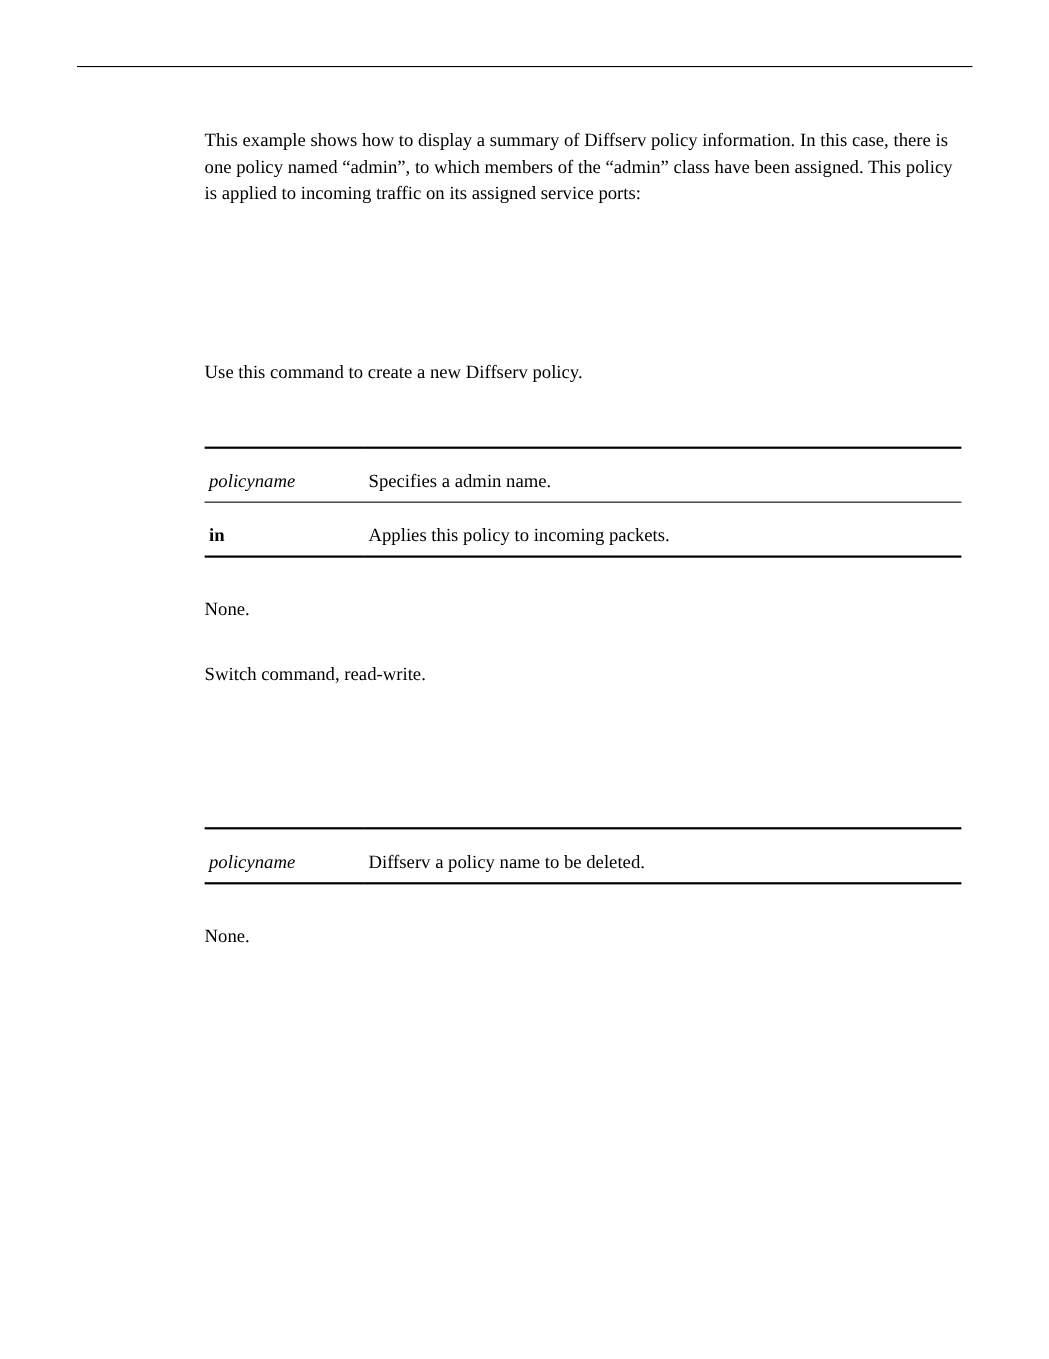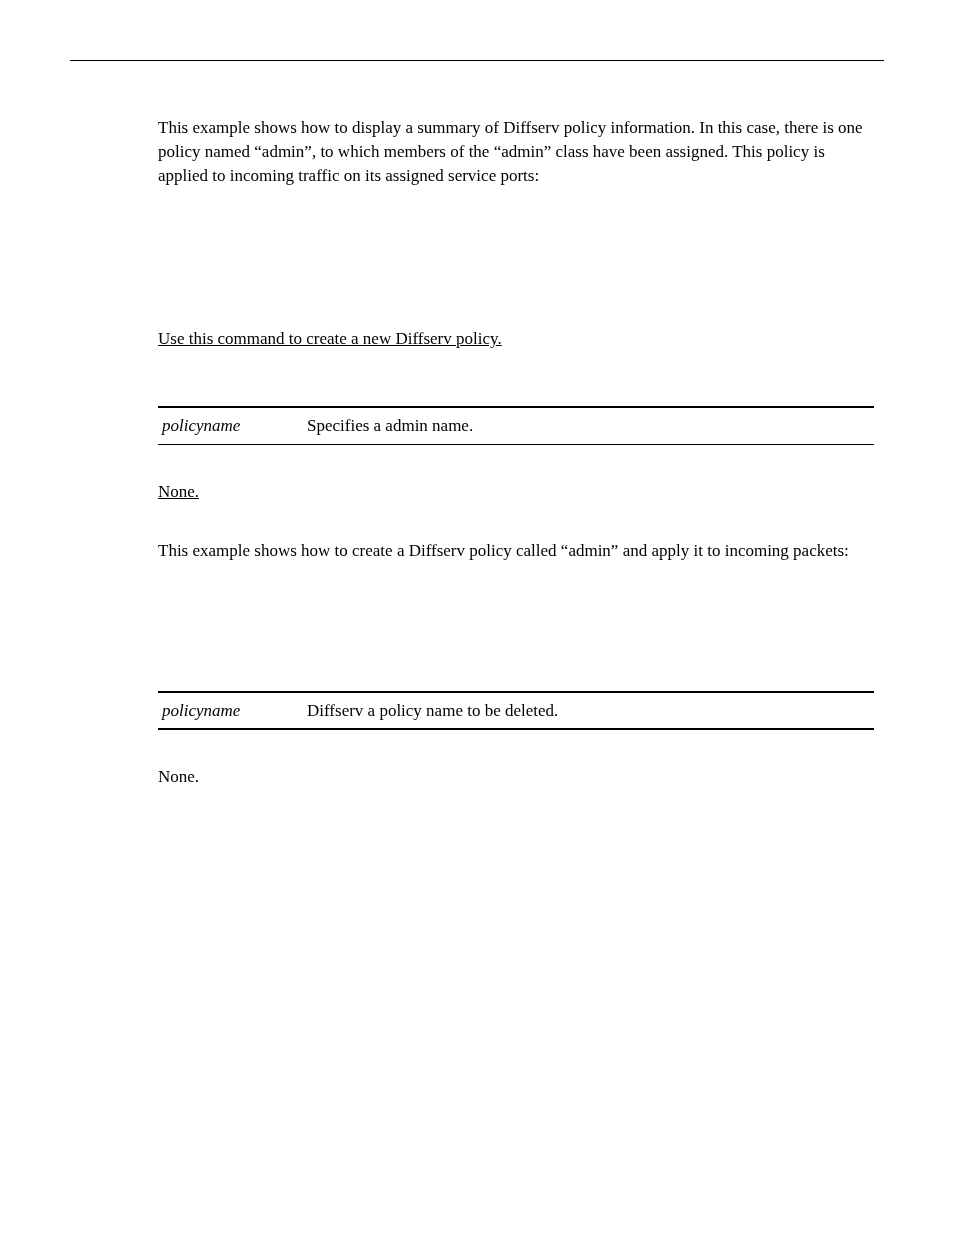--- a/index.html
+++ b/index.html
@@ -12,21 +12,21 @@
     width: 954px;
     height: 1235px;
     padding: 60px 70px 40px 70px;
     position: relative;
   }
   .top-rule {
     border-top: 1px solid #000;
     margin-bottom: 55px;
   }
   .content {
-    margin-left: 88px;
+    margin-left: 116px;
     margin-right: 10px;
   }
   .para {
     margin-bottom: 25px;
   }
   .section-gap {
     margin-top: 140px;
   }
   .section-gap-mid {
     margin-top: 55px;
@@ -38,35 +38,35 @@
     border-collapse: collapse;
     width: 100%;
     margin-top: 8px;
     margin-bottom: 25px;
   }
   table.params tr.first td {
     border-top: 2px solid #000;
   }
   table.params td {
     border-bottom: 1px solid #000;
-    padding: 6px 8px 6px 4px;
+    padding: 18px 8px 6px 4px;
     vertical-align: top;
   }
   table.params tr.last td {
     border-bottom: 2px solid #000;
   }
   table.params td.pname {
     width: 145px;
     font-style: italic;
   }
   table.params td.pname.bold {
     font-style: normal;
     font-weight: bold;
   }
-  .small-gap { margin-bottom: 28px; text-decoration: underline; }
+  .small-gap { margin-bottom: 28px; }
 </style>
 </head>
 <body>
 
 <div class="top-rule"></div>
 
 <div class="content">
 
   <p class="para">This example shows how to display a summary of Diffserv policy information. In this case, there is one policy named “admin”, to which members of the “admin” class have been assigned. This policy is applied to incoming traffic on its assigned service ports:</p>
 
@@ -75,33 +75,37 @@
   <p class="para small-gap">Use this command to create a new Diffserv policy.</p>
 
   <div class="section-gap-mid"></div>
 
   <table class="params">
     <tbody>
         <tr class="first">
       <td class="pname">policyname</td>
       <td>Specifies a admin name.</td>
     </tr>
+    <tr class="last">
+      <td class="pname bold">in</td>
+      <td>Applies this policy to incoming packets.</td>
+    </tr>
   </tbody>
     </table>
 
   <div class="section-gap-sm"></div>
 
   <p class="para small-gap">None.</p>
 
   <div class="section-gap-sm"></div>
 
+  <p class="para small-gap">Switch command, read-write.</p>
 
   <div class="section-gap-sm"></div>
 
-  <p class="para">This example shows how to create a Diffserv policy called “admin” and apply it to incoming packets:</p>
 
   <div class="section-gap-mid"></div>
   <div style="height:18px"></div>
 
 
   <div class="section-gap-mid"></div>
 
   <table class="params">
     <tbody>
         <tr class="first last">

